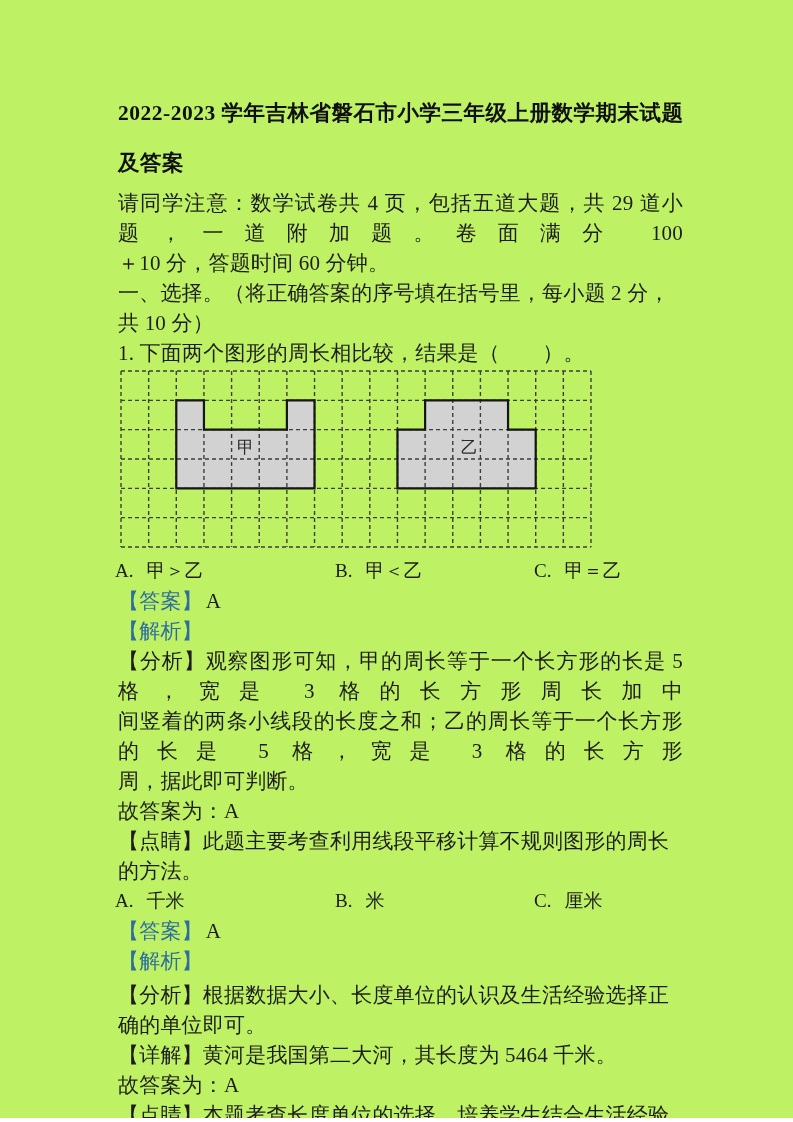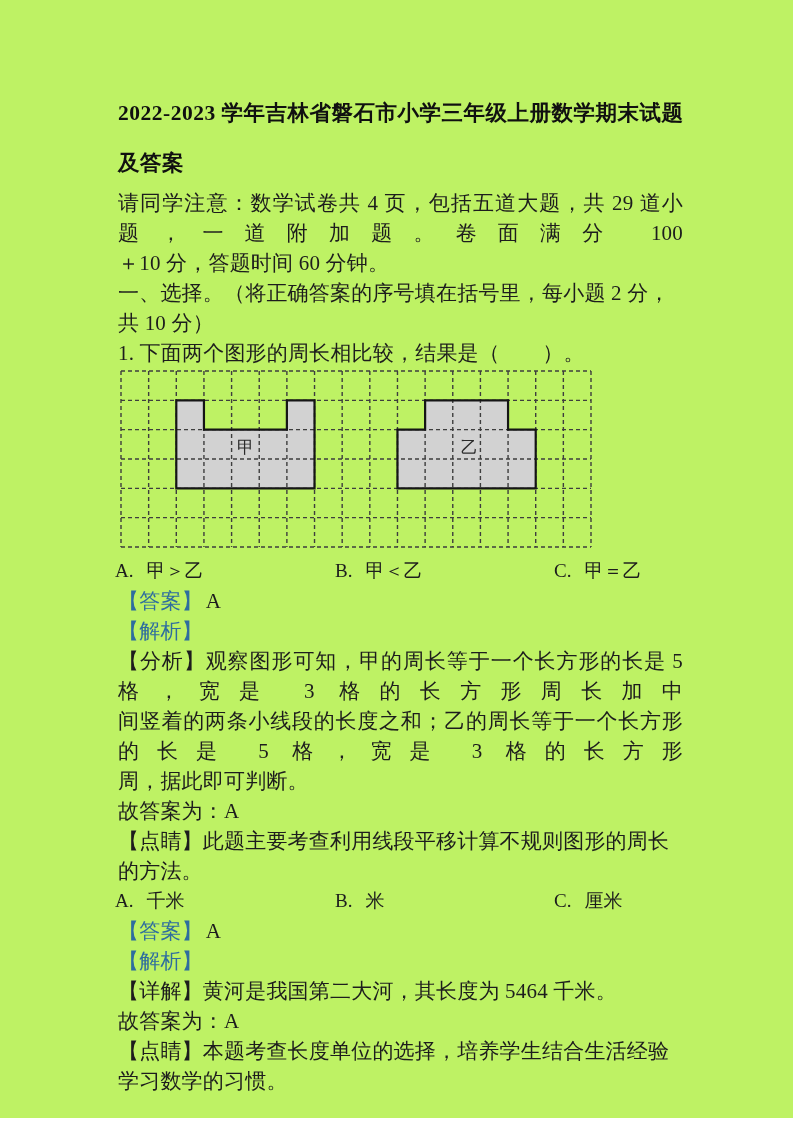--- a/index.html
+++ b/index.html
@@ -9,21 +9,21 @@
   }
   .content{padding:88px 110px 0 118px;width:565px;}
   .title{margin:0;font-size:21.5px;font-weight:700;line-height:50px;color:#101010;letter-spacing:.5px;}
   .title span{display:block;white-space:nowrap;}
   .line{margin:0;font-size:21px;line-height:30px;letter-spacing:.2px;}
   .fill{text-align:justify;text-align-last:justify;}
   .blue{color:var(--label-blue,#2e6d9e);}
   .ansv{margin-left:3px;}
   .options{position:relative;height:30px;font-size:19px;line-height:30px;margin:0;}
   .opt{position:absolute;top:0;white-space:nowrap;}
-  .opt-a{left:-3px;} .opt-b{left:217px;} .opt-c{left:436px;}
+  .opt-a{left:-3px;} .opt-b{left:217px;} .opt-c{left:416px;}
   .okey{margin-right:13px;}
   .mt4{margin-top:4px;} .mt6{margin-top:6px;} .mt8{margin-top:8px;} .mt10{margin-top:10px;}
   .grid-fig{margin:2px 0 0 2px;padding:0;height:178px;}
   .grid-fig svg{display:block;}
   .gline{stroke:var(--grid-line,#3e3e3e);stroke-width:1.4;stroke-dasharray:4 3;}
   .shape-fill{fill:var(--shape-fill,#d2d2d2);stroke:none;}
   .shape-outline{fill:none;stroke:#151515;stroke-width:2.2;}
   .slabel{font-size:17px;fill:#2a2a2a;font-family:"Liberation Serif","DejaVu Serif",serif;}
 </style>
 </head>
@@ -114,19 +114,20 @@
           <span class="okey">B.</span><span>米</span>
         </span>
         <span class="opt opt-c">
           <span class="okey">C.</span><span>厘米</span>
         </span>
       </div>
 
       <p class="line"><span class="blue">【答案】</span><span class="ansv">A</span></p>
       <p class="line"><span class="blue">【解析】</span></p>
 
+      <p class="line mt4">【分析】根据数据大小、长度单位的认识及生活经验选择正确的单位即可。</p>
       <p class="line">【详解】黄河是我国第二大河，其长度为 5464 千米。</p>
       <p class="line">故答案为：A</p>
       <p class="line">【点睛】本题考查长度单位的选择，培养学生结合生活经验学习数学的习惯。</p>
     </section>
 
   </div>
 </div>
 
 </body></html>

